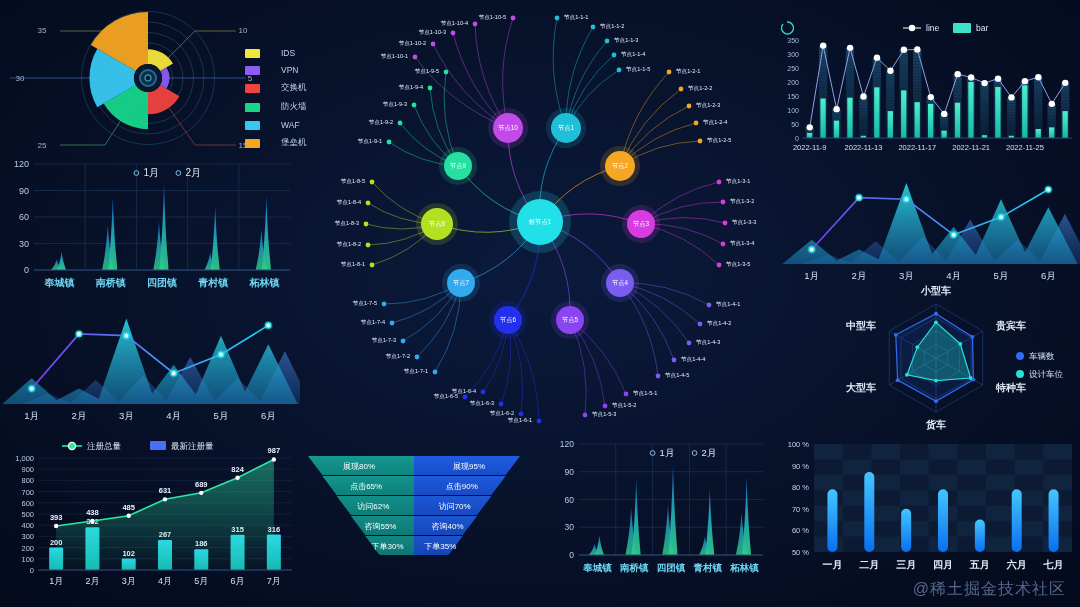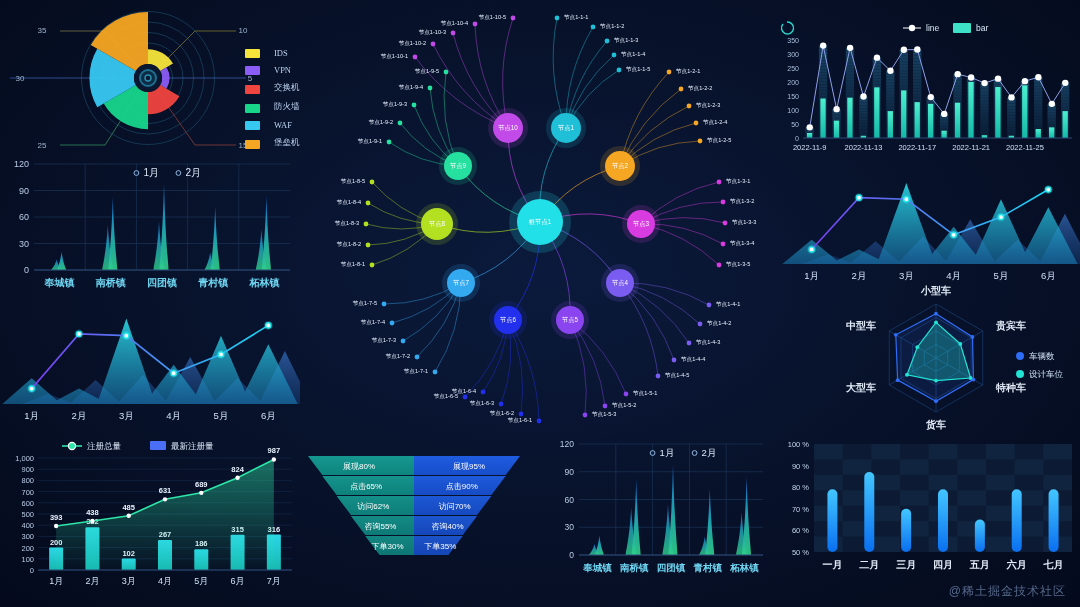--- a/index.html
+++ b/index.html
@@ -8,29 +8,29 @@
     background: #050b1e;
     font-family: "Liberation Sans", "DejaVu Sans", sans-serif;
     overflow: hidden;
   }
   #root { position: relative; width: 1080px; height: 607px;
           background: radial-gradient(ellipse at 50% 45%, #0b1a3c 0%, #071129 55%, #040a1c 100%); border-radius: 8px; }
   .panel { position: absolute; }
   text { font-family: "Liberation Sans", "DejaVu Sans", sans-serif; }
 
   
-  .legend-row { display: flex; align-items: flex-end; gap: 14px; margin-bottom: 7px; font-family: Liberation Serif, serif; }
+  .legend-row { display: flex; align-items: center; gap: 21px; margin-bottom: 7px; }
   .legend-sw { width: 15px; height: 9px; border-radius: 1px; }
   .legend-tx { font-size: 8.5px; color: #bcd2ef; white-space: nowrap; }
 
   
   .node-lab { font-size: 6.3px; fill: #ffffff; text-anchor: middle; dominant-baseline: middle; }
   .leaf-lab { font-size: 5.6px; fill: #e8f0ff; dominant-baseline: middle; }
 
-  .wm { position: absolute; right: 14px; bottom: 7px; font-size: 12px;
+  .wm { position: absolute; right: 14px; bottom: 7px; font-size: 16px;
         color: #56688a; letter-spacing: 1px; }
 </style>
 </head>
 <body>
 
 <div id="root">
 
   <div class="panel" style="left:0;top:0;width:300px;height:155px;">
     <svg width="300" height="155" id="svg-polar">
         <circle cx="148" cy="78" r="24.5" fill="none" stroke="#1d5270" stroke-width="0.9" opacity="0.65"></circle>

